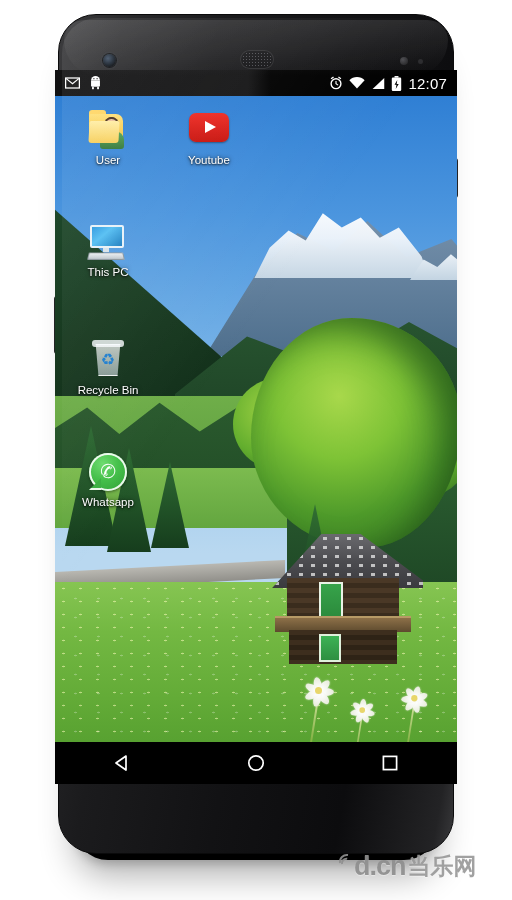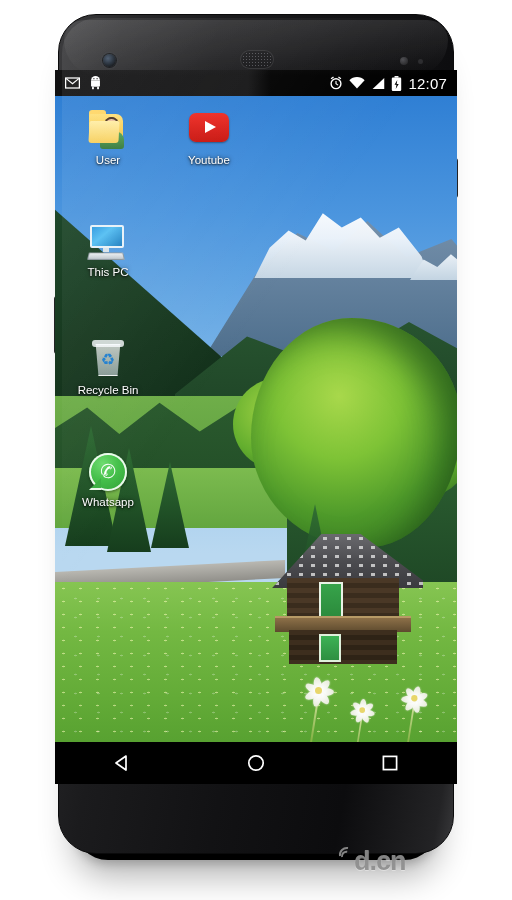--- a/index.html
+++ b/index.html
@@ -354,21 +354,21 @@
 
   
   .navbar{
     position:absolute; left:55px; top:742px; width:402px; height:42px;
     background:#000; display:flex; align-items:center; justify-content:space-around;
   }
   .nav-btn{ width:40px; height:40px; display:flex; align-items:center; justify-content:center; }
 
   .watermark{
     position:absolute; left:338px; top:846px; width:168px; height:40px;
-    display:flex; align-items:flex-start; gap:2px;
+    display:flex; align-items:center; gap:2px;
     color:#8f8f8f; font-size:27px; font-weight:bold; letter-spacing:-1px;
     text-shadow:0 1px 1px rgba(255,255,255,.45);
     opacity:.92;
   }
   .wm-cn{ font-size:23px; letter-spacing:0px; color:#9a9a9a; }
 </style>
 </head>
 <body>
 
 <div id="stage">
@@ -595,15 +595,16 @@
 
   <div class="phone-glass"></div>
   <div class="bezel-top-sheen"></div>
 
   <div class="watermark">
     <svg width="14" height="13" viewBox="0 0 14 13" style="margin-bottom:14px">
       <path d="M2 10 a7 7 0 0 1 8-8" fill="none" stroke="#8f8f8f" stroke-width="2"></path>
       <path d="M4 11 a4.5 4.5 0 0 1 5.2-5.2" fill="none" stroke="#8f8f8f" stroke-width="2"></path>
     </svg>
     <span>d.cn</span>
+    <span class="wm-cn">当乐网</span>
   </div>
 
 </div>
 
 </body></html>

